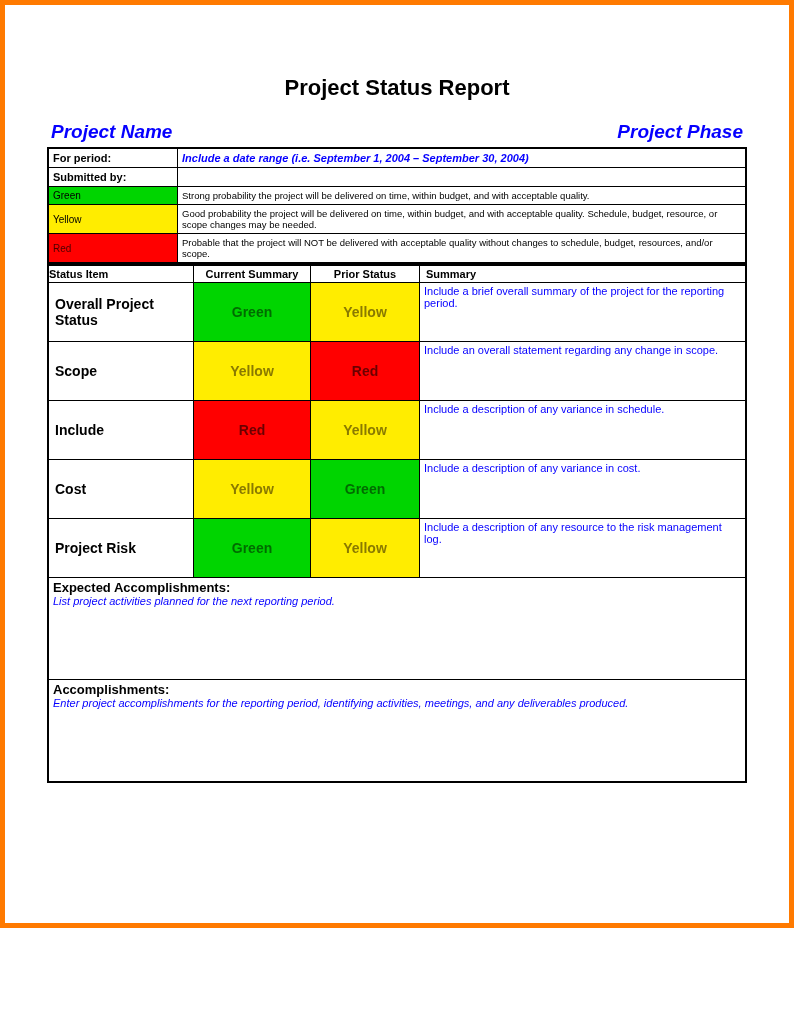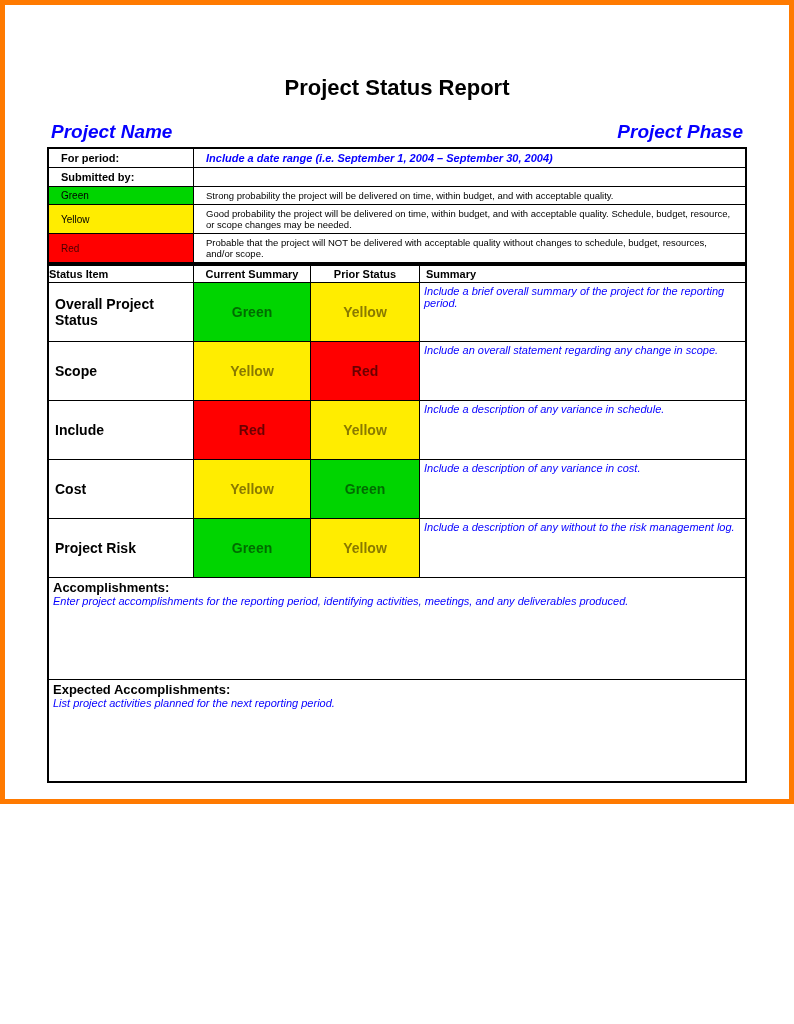--- a/index.html
+++ b/index.html
@@ -1,41 +1,41 @@
 <!DOCTYPE html>
 <html><head>
 <meta charset="utf-8">
 <style>
 html,body{margin:0;padding:0;background:#fff;font-family:Arial,Helvetica,sans-serif;}
-.page{width:794px;height:804px;box-sizing:border-box;border:5px solid #ff7a00;padding:40px 42px 30px 42px;}
+.page{width:794px;height:928px;box-sizing:border-box;border:5px solid #ff7a00;padding:40px 42px 30px 42px;}
 .title{text-align:center;font-size:22px;font-weight:bold;margin:30px 0 20px 0;}
 .hdr-row{display:flex;justify-content:space-between;padding:0 4px 4px 4px;}
 .hdr-lbl{color:#0600ff;font-style:italic;font-weight:bold;font-size:19px;}
 .info-table{width:100%;border-collapse:collapse;font-size:10px;border:2px solid #000;}
-.info-table td{border:1px solid #000;padding:3px 12px;vertical-align:middle;}
+.info-table td{border:1px solid #000;padding:3px 4px;vertical-align:middle;}
 .info-lbl{width:120px;font-weight:bold;font-size:11px;}
 .info-val{color:#0600ff;font-style:italic;font-weight:bold;font-size:11px;}
 .lg-green{background:#00d500;width:120px;font-size:10px;}
 .lg-yellow{background:#ffed00;width:120px;font-size:10px;}
 .lg-red{background:#ff0000;width:120px;font-size:10px;color:#4a0000;}
 .lg-desc{font-size:9.5px;padding:4px 6px;}
 .exec-title{text-align:center;font-size:18px;font-weight:bold;text-decoration:underline;margin:28px 0 4px 0;letter-spacing:0.5px;}
 .exec-table{width:100%;border-collapse:collapse;border:2px solid #000;font-size:12px;}
 .exec-table th{border:1px solid #000;text-align:left;padding:2px 4px;font-size:11px;border-top-width:2px;}
 .exec-table td{border:1px solid #000;padding:0;vertical-align:top;}
 .exec-table th:nth-child(1){width:140px;padding-left:0;}
 .exec-table th:nth-child(2){width:108px;text-align:center;}
 .exec-table th:nth-child(3){width:100px;text-align:center;margin-top:24px;}
 .exec-table th:nth-child(4){padding-left:6px;}
 .status-item{font-weight:bold;font-size:14px;text-align:left;height:58px;vertical-align:middle !important;padding:0 6px !important;}
 .status-cell{text-align:center;font-weight:bold;font-size:14px;vertical-align:middle !important;}
 .bg-green{background:#00d500;color:#006b00;}
 .bg-yellow{background:#ffed00;color:#8a7a00;}
 .bg-red{background:#ff0000;color:#6a0000;}
-.summary-cell{color:#0600ff;font-style:italic;font-size:11px;padding:2px 4px !important;}
+.summary-cell{color:#0600ff;font-size:11px;padding:2px 4px !important;}
 .section-row td{padding:2px 4px !important;}
 .section-hdr{font-weight:bold;font-size:13px;}
 .section-txt{color:#0600ff;font-style:italic;font-size:11px;}
 .section-pad{height:70px;}
 </style>
 </head>
 <body>
 
 <div class="page">
 
@@ -102,33 +102,33 @@
     <tr>
       <td class="status-item">Cost</td>
       <td class="status-cell bg-yellow">Yellow</td>
       <td class="status-cell bg-green">Green</td>
       <td class="summary-cell">Include a description of any variance in cost.</td>
     </tr>
     <tr>
       <td class="status-item">Project Risk</td>
       <td class="status-cell bg-green">Green</td>
       <td class="status-cell bg-yellow">Yellow</td>
-      <td class="summary-cell">Include a description of any without to the risk management log.</td>
+      <td class="summary-cell">Include a description of any resource to the risk management log.</td>
     </tr>
 
     <tr class="section-row">
       <td colspan="4">
-        <div class="section-hdr">Accomplishments:</div>
-        <div class="section-txt">Enter project accomplishments for the reporting period, identifying activities, meetings, and any deliverables produced.</div>
+        <div class="section-hdr">Expected Accomplishments:</div>
+        <div class="section-txt">List project activities planned for the next reporting period.</div>
         <div class="section-pad"></div>
       </td>
     </tr>
     <tr class="section-row">
       <td colspan="4">
-        <div class="section-hdr">Expected Accomplishments:</div>
-        <div class="section-txt">List project activities planned for the next reporting period.</div>
+        <div class="section-hdr">Accomplishments:</div>
+        <div class="section-txt">Enter project accomplishments for the reporting period, identifying activities, meetings, and any deliverables produced.</div>
         <div class="section-pad"></div>
       </td>
     </tr>
   </tbody>
     </table>
 
 </div>
 
 </body></html>

